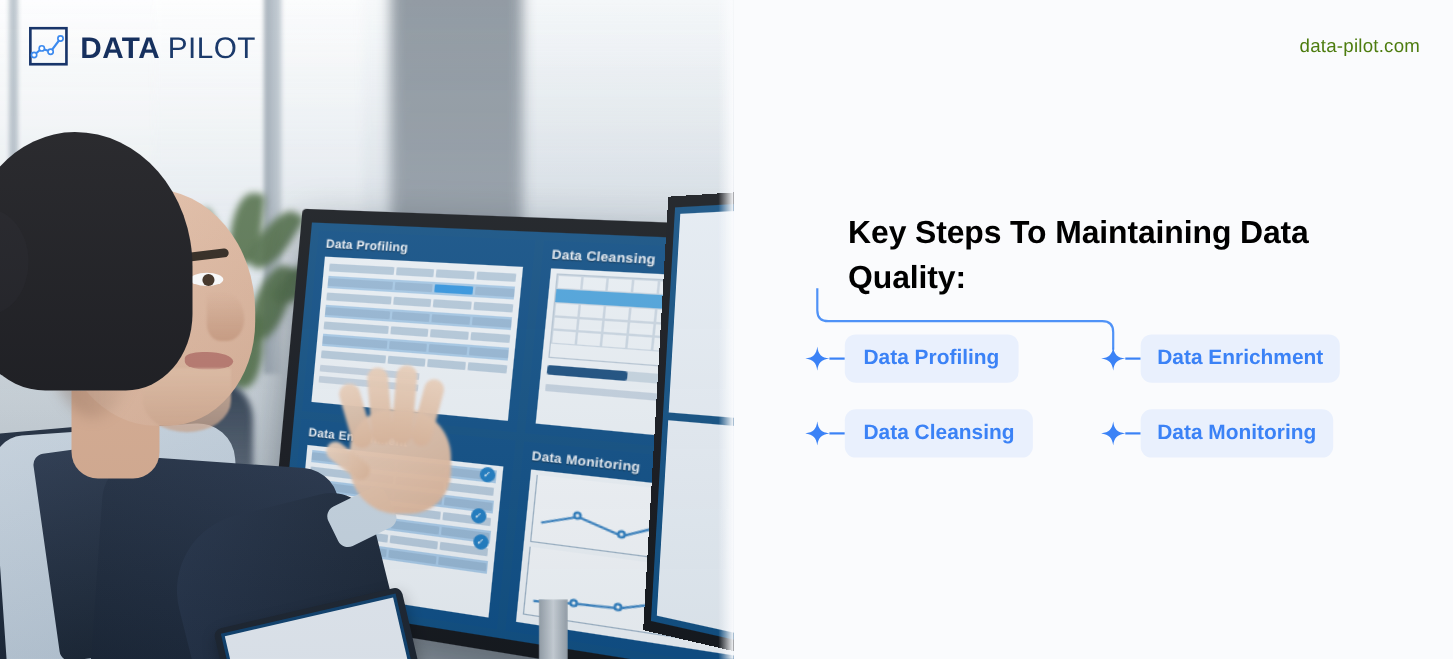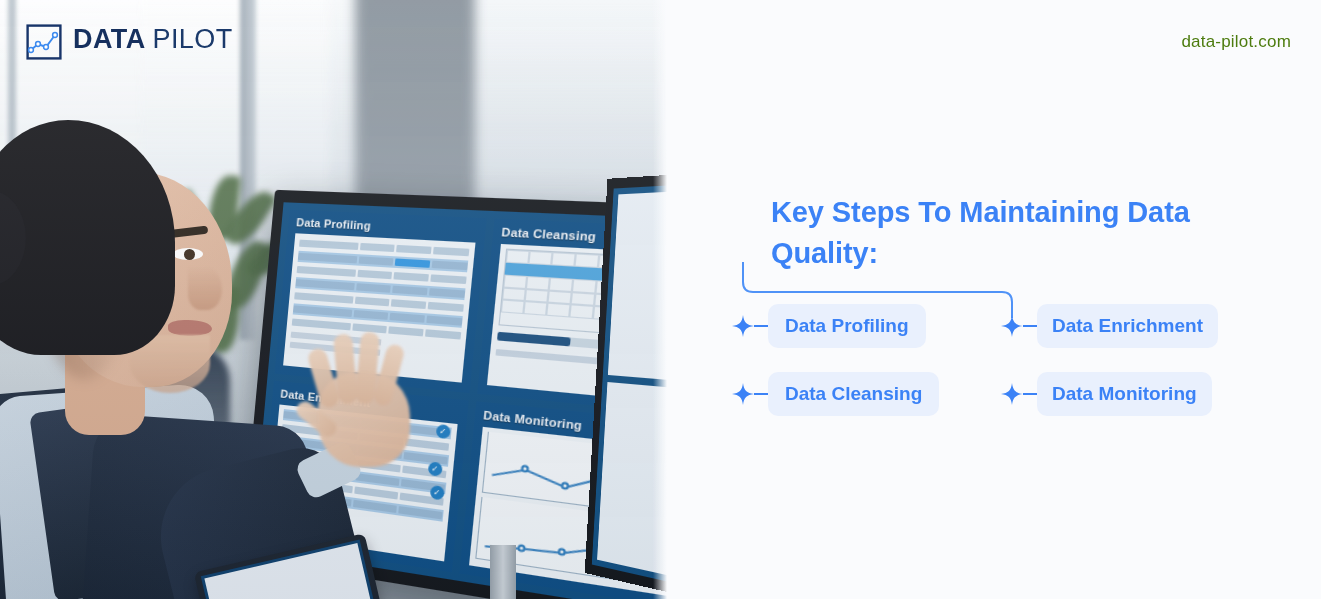--- a/index.html
+++ b/index.html
@@ -304,42 +304,42 @@
   }
   .photo-edge{
     position:absolute; right:0; top:0; width:14px; height:100%;
     background:linear-gradient(90deg,rgba(250,251,253,0),rgba(250,251,253,1));
     pointer-events:none;
   }
 
   
   .logo{
     position:absolute; left:26px; top:24px;
-    display:flex; align-items:flex-start; gap:11px; z-index:30;
+    display:flex; align-items:flex-end; gap:11px; z-index:30;
   }
   .logo-mark{ width:36px; height:36px; }
   .logo-text{
     font-size:27px; letter-spacing:.4px; white-space:nowrap;
     color:#16305e; font-weight:800;
   }
   .logo-text .thin{ font-weight:400; color:#1b3a6b; }
 
   
   .right{
     position:absolute; left:667px; top:0; width:654px; height:599px;
     background:#fafbfd;
   }
   .site-url{
     position:absolute; right:30px; top:32px;
     font-size:17px; color:#4d7c0f; letter-spacing:.2px;
   }
   .heading{
     position:absolute; left:104px; top:192px; width:480px;
     font-size:29px; line-height:1.42; font-weight:800;
-    color:#3b82f6; letter-spacing:-.1px;
+    color:#000000; letter-spacing:-.1px;
   }
   .diagram{
     position:absolute; left:60px; top:262px; width:590px; height:160px;
   }
   .connector{ position:absolute; left:0; top:0; }
   .node{
     position:absolute; display:flex; align-items:center; gap:0px;
   }
   .star{ width:22px; height:22px; flex:none; }
   .dash{

